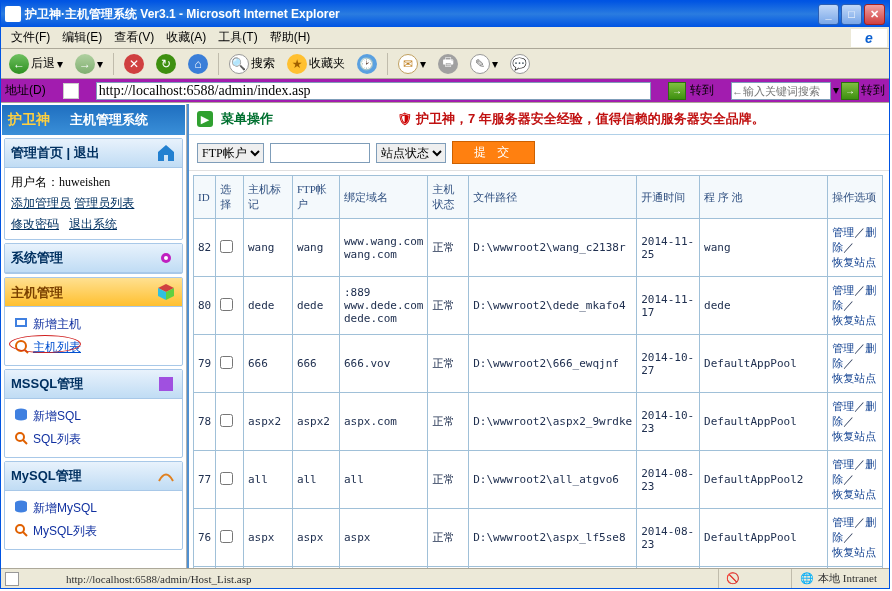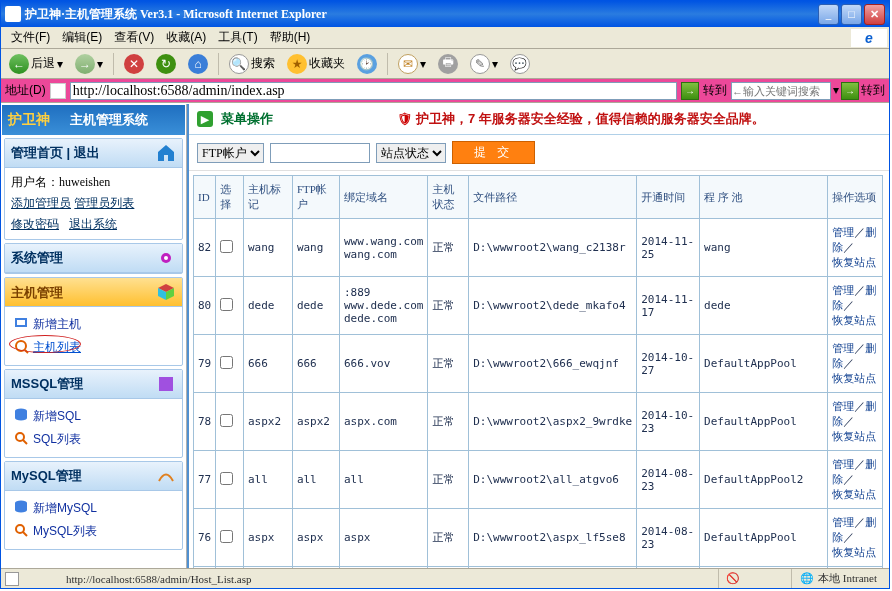--- a/index.html
+++ b/index.html
@@ -1,30 +1,30 @@
 <!DOCTYPE html>
 <html><head>
 <meta charset="utf-8">
 <style>
 * { box-sizing: border-box; margin: 0; padding: 0; }
 body { font-family: "SimSun", "宋体", sans-serif; font-size: 12px; background: #fff; overflow: hidden; }
 .window { border: 1px solid #0054e3; width: 890px; height: 589px; display: flex; flex-direction: column; }
-.titlebar { background: linear-gradient(#0054e3, #2a7ce0, #0054e3); color: #fff; height: 26px; display: flex; align-items: center; padding: 0 4px; font-family: Liberation Serif, serif; font-weight: bold; font-size: 12px; }
+.titlebar { background: linear-gradient(#0054e3, #2a7ce0, #0054e3); color: #fff; height: 26px; display: flex; align-items: center; padding: 0 4px; font-family: Liberation Sans, sans-serif; font-weight: bold; font-size: 12px; }
 .titlebar .title-icon { width: 16px; height: 16px; background: #fff; border-radius: 2px; margin-right: 4px; }
 .titlebar .spacer { flex: 1; }
 .titlebar .winbtn { width: 21px; height: 21px; background: linear-gradient(#c0d8f8,#7aa7e8); border: 1px solid #2b5fb3; border-radius: 3px; margin-left: 2px; display:flex; align-items:center; justify-content:center; color:#fff; font-weight:bold; font-size:11px; }
 .titlebar .winbtn.close { background: linear-gradient(#f0a0a0,#d04040); border-color:#a02020; }
 .menubar { background: #ece9d8; height: 22px; display: flex; align-items: center; padding: 0 4px; border-bottom: 1px solid #aca899; position: relative; }
 .menubar .menu { padding: 2px 6px; cursor: default; }
 .menubar .ie-logo { position: absolute; right: 2px; width: 36px; height: 18px; background: #fff; display:flex; align-items:center; justify-content:center; color:#0a5fd0; font-weight:bold; font-size:14px; font-style:italic;}
 .toolbar { background: #ece9d8; height: 30px; display: flex; align-items: center; padding: 0 4px; border-bottom: 1px solid #aca899; gap: 4px; }
 .tb-btn { display: flex; align-items: center; gap: 2px; padding: 2px 4px; cursor: default; }
 .tb-ico { width: 20px; height: 20px; border-radius: 50%; display:inline-flex; align-items:center; justify-content:center; font-size:12px; color:#fff; }
 .sep { width:1px; height:22px; background:#c0bcac; margin:0 2px;}
-.addrbar { background: #ec4899; height: 24px; display: flex; align-items: center; padding: 0 4px; border-bottom: 1px solid #aca899; gap: 4px; }
+.addrbar { background: #a21caf; height: 24px; display: flex; align-items: center; padding: 0 4px; border-bottom: 1px solid #aca899; gap: 17px; }
 .addrbar input.url { flex: 1; height: 18px; border: 1px solid #7f9db9; font-family: Tahoma; font-size: 14px; padding: 0 18px 0 2px; }
 .addr-go { background: linear-gradient(#7fc040,#3e9010); color:#fff; width:18px; height:18px; display:flex; align-items:center; justify-content:center; border:1px solid #2d7010; font-size:10px;}
 .addr-right { display:flex; align-items:center; gap:2px; font-family:"SimSun"; }
 .addr-right input { height:18px; border:1px solid #7f9db9; width:100px; font-size:11px; }
 .content { flex:1; display:flex; overflow:hidden; border-top:1px solid #fff;}
 .sidebar { width: 186px; background: #fff; border-right: 1px solid #b0b0b0; overflow-y:auto; padding:1px;}
 .brand { background: linear-gradient(#1f6fc0, #3a8fd8); color:#fff; padding: 6px 6px; font-weight:bold; display:flex; align-items:center; gap:4px;}
 .brand .b1 { color:#ffd040; font-size:14px;}
 .brand .b2 { font-size:13px;margin-left:16px; }
 .panel { border:1px solid #a8c8e8; margin:3px 2px; border-radius:2px; }

